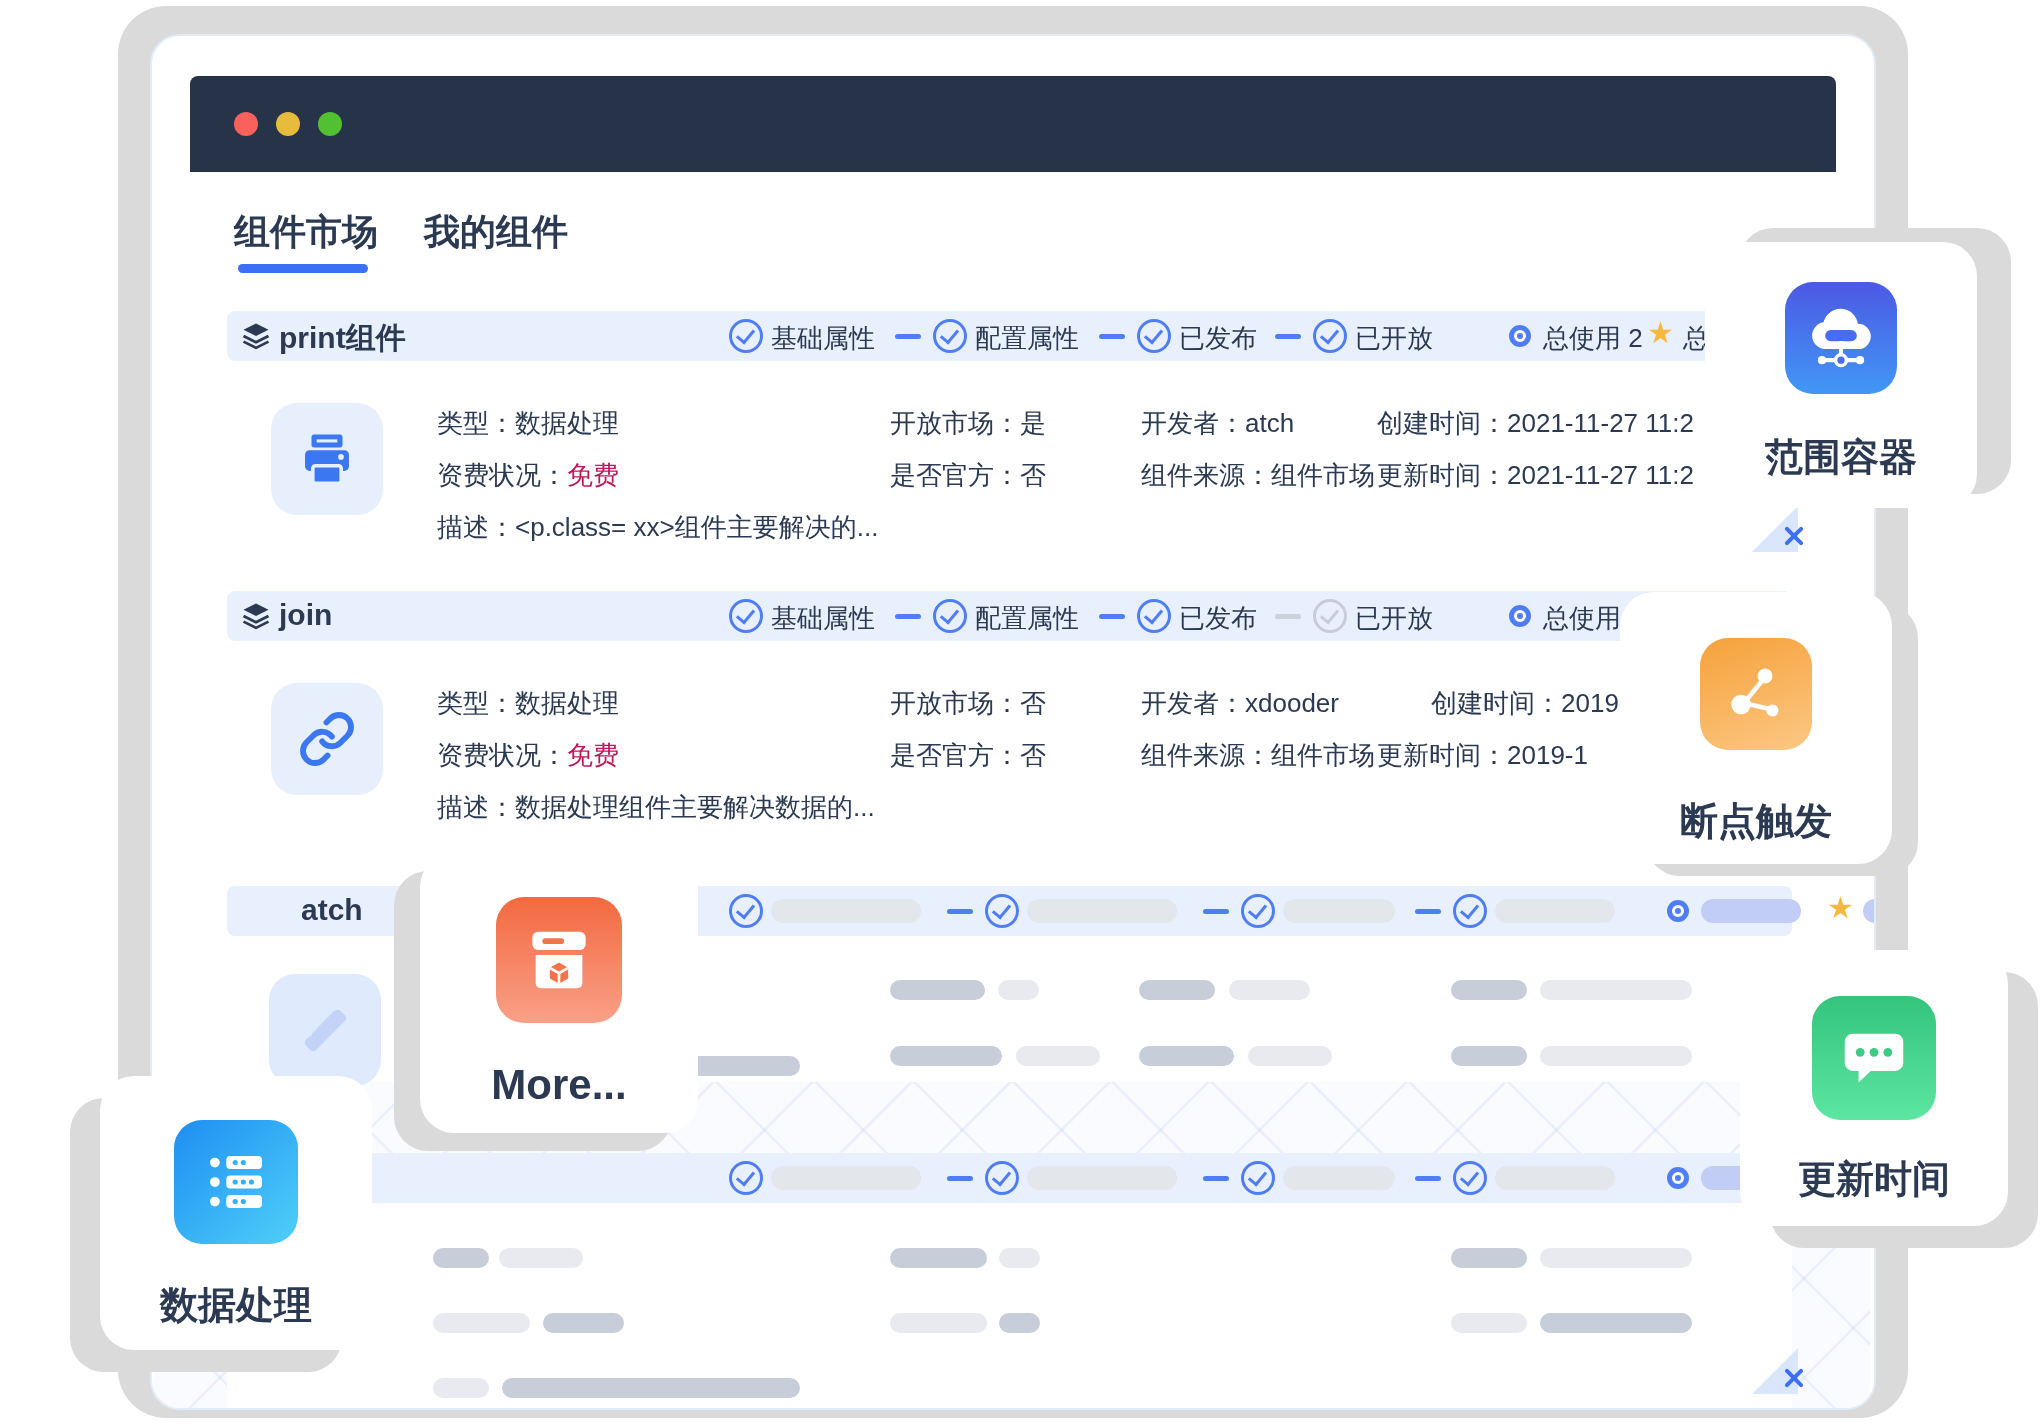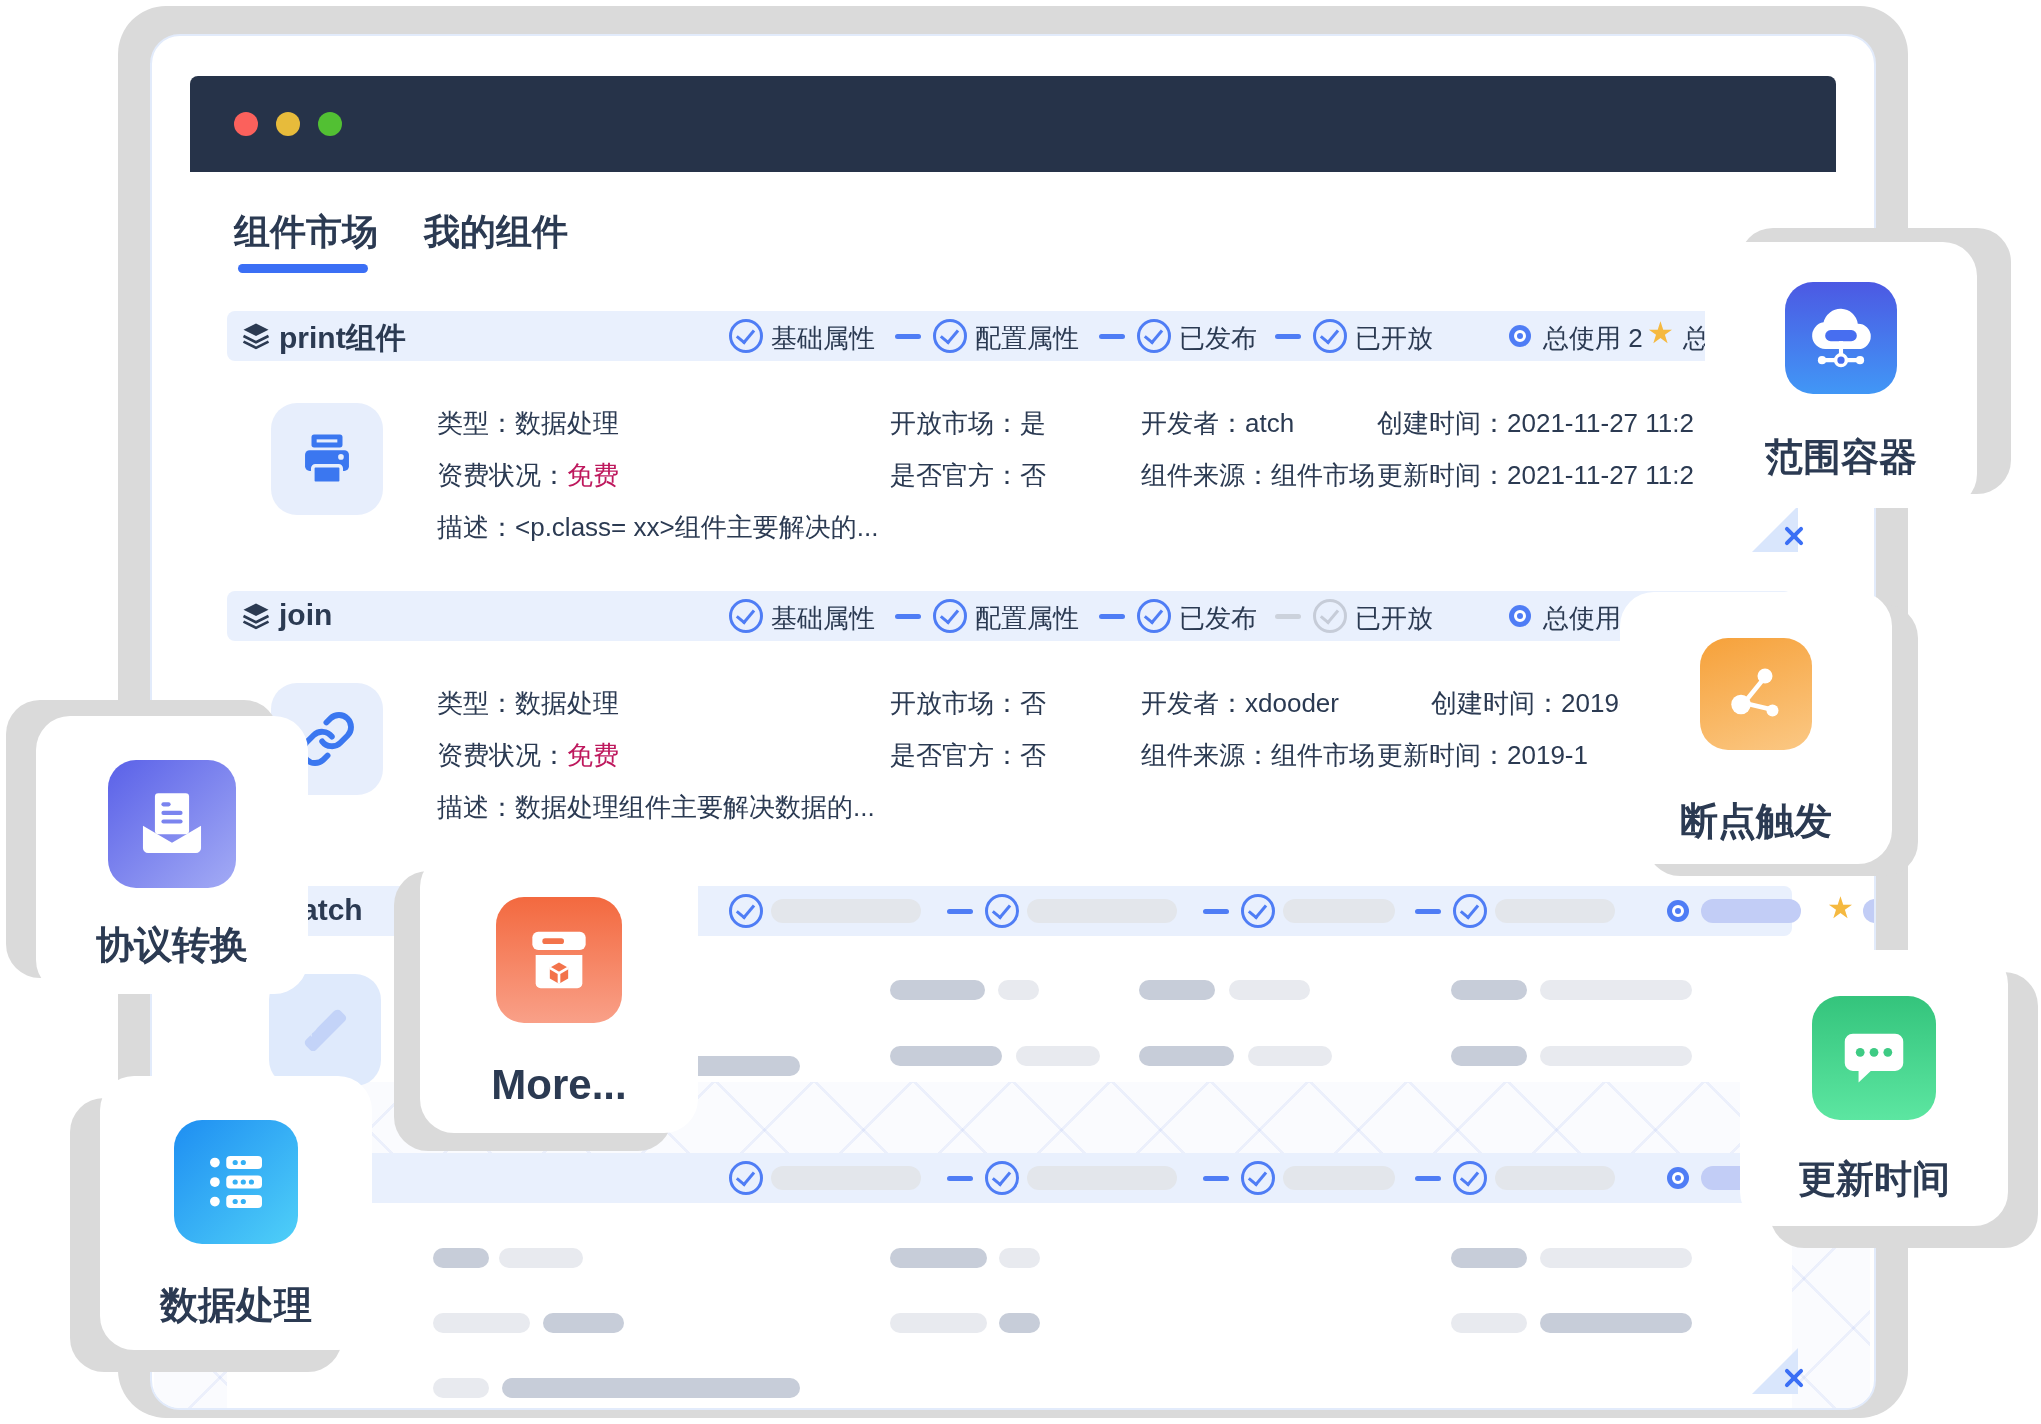--- a/index.html
+++ b/index.html
@@ -284,34 +284,20 @@
             <line x1="16" y1="30" x2="33" y2="34"></line>
           </g>
         <circle cx="30" cy="12" r="5" fill="#fff"></circle>
         <circle cx="14" cy="31" r="6.5" fill="#fff"></circle>
         <circle cx="35" cy="35" r="4" fill="#fff"></circle>
       </svg>
     </div>
     <div class="lbl" style="top:204px">断点触发</div>
   </div>
 
-  <div class="fc" style="left:36px;top:716px;width:272px;height:278px;box-shadow:-30px -16px 0 0 #dadada;">
-    <div class="fi" style="left:72px;top:44px;width:128px;height:128px;background:linear-gradient(135deg,#5a61e8,#a3abf5);">
-      <svg viewBox="0 0 48 48" width="82" height="82">
-        <rect x="14" y="6" width="20" height="24" rx="2" fill="#fff"></rect>
-        <g stroke="#7b84ef" stroke-width="2.4" stroke-linecap="round">
-          <line x1="19" y1="12.5" x2="22" y2="12.5"></line>
-            <line x1="19" y1="17.5" x2="29" y2="17.5"></line>
-            <line x1="19" y1="22.5" x2="29" y2="22.5"></line>
-        </g>
-        <path fill="#fff" d="M7 25l17 10 17-10v13a3 3 0 0 1-3 3H10a3 3 0 0 1-3-3z"></path>
-      </svg>
-    </div>
-    <div class="lbl" style="top:204px">协议转换</div>
-  </div>
 
   <div class="fc" style="left:420px;top:853px;width:278px;height:280px;box-shadow:-26px 18px 0 0 #dadada;">
     <div class="fi" style="left:76px;top:44px;width:126px;height:126px;background:linear-gradient(180deg,#f3693f,#f9a088);">
       <svg viewBox="0 0 48 48" width="80" height="80">
         <rect x="8" y="7" width="32" height="11" rx="3.5" fill="#fff"></rect>
         <rect x="14" y="11" width="13" height="3.4" rx="1.7" fill="#f3734b"></rect>
         <path d="M10 21h28v17a3 3 0 0 1-3 3H13a3 3 0 0 1-3-3z" fill="#fff"></path>
         <path d="M24 25.5l5.5 3.2v6.4L24 38.3l-5.5-3.2v-6.4z" fill="#f3734b"></path>
         <path d="M18.5 28.7l5.5 3.2 5.5-3.2M24 31.9v6.4" stroke="#fff" stroke-width="1.6" fill="none"></path>
       </svg>

